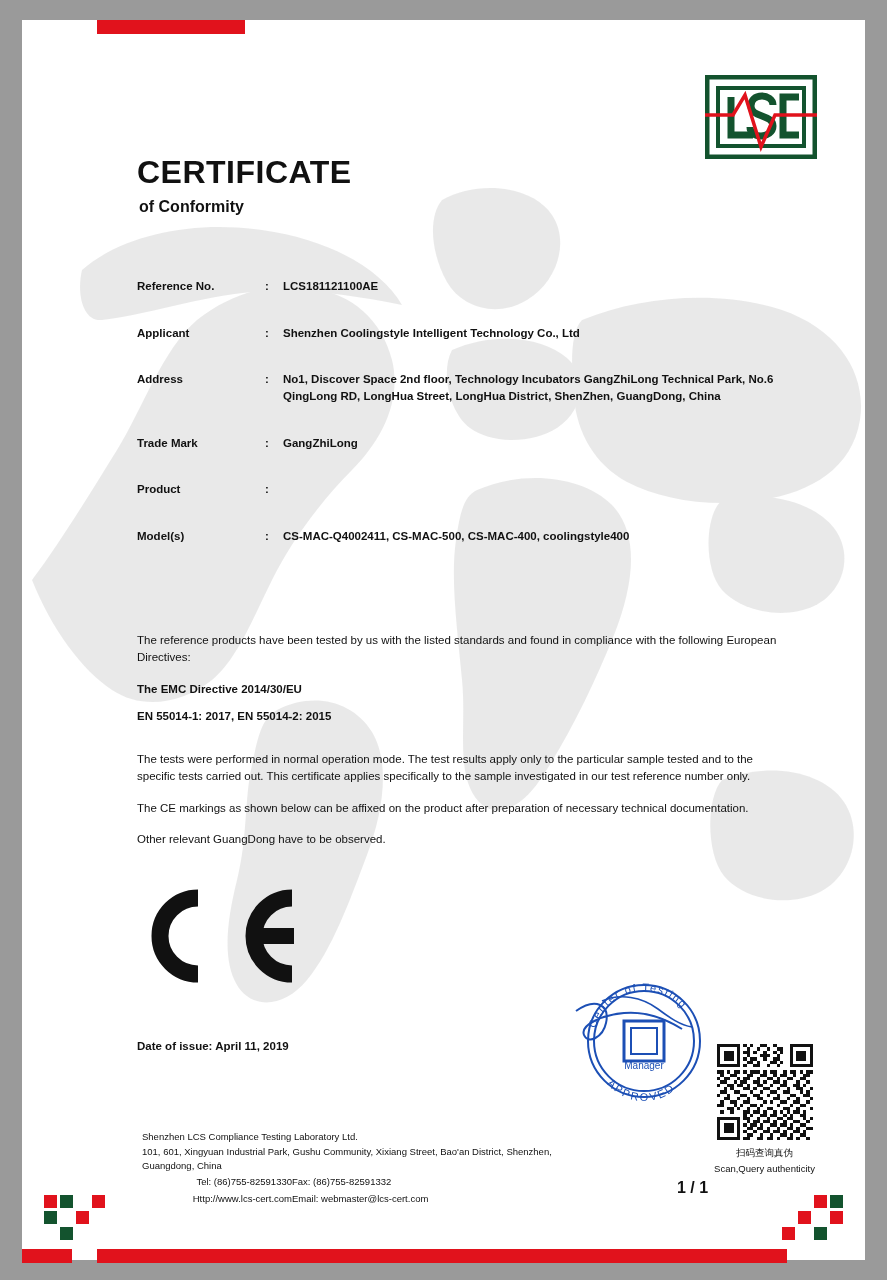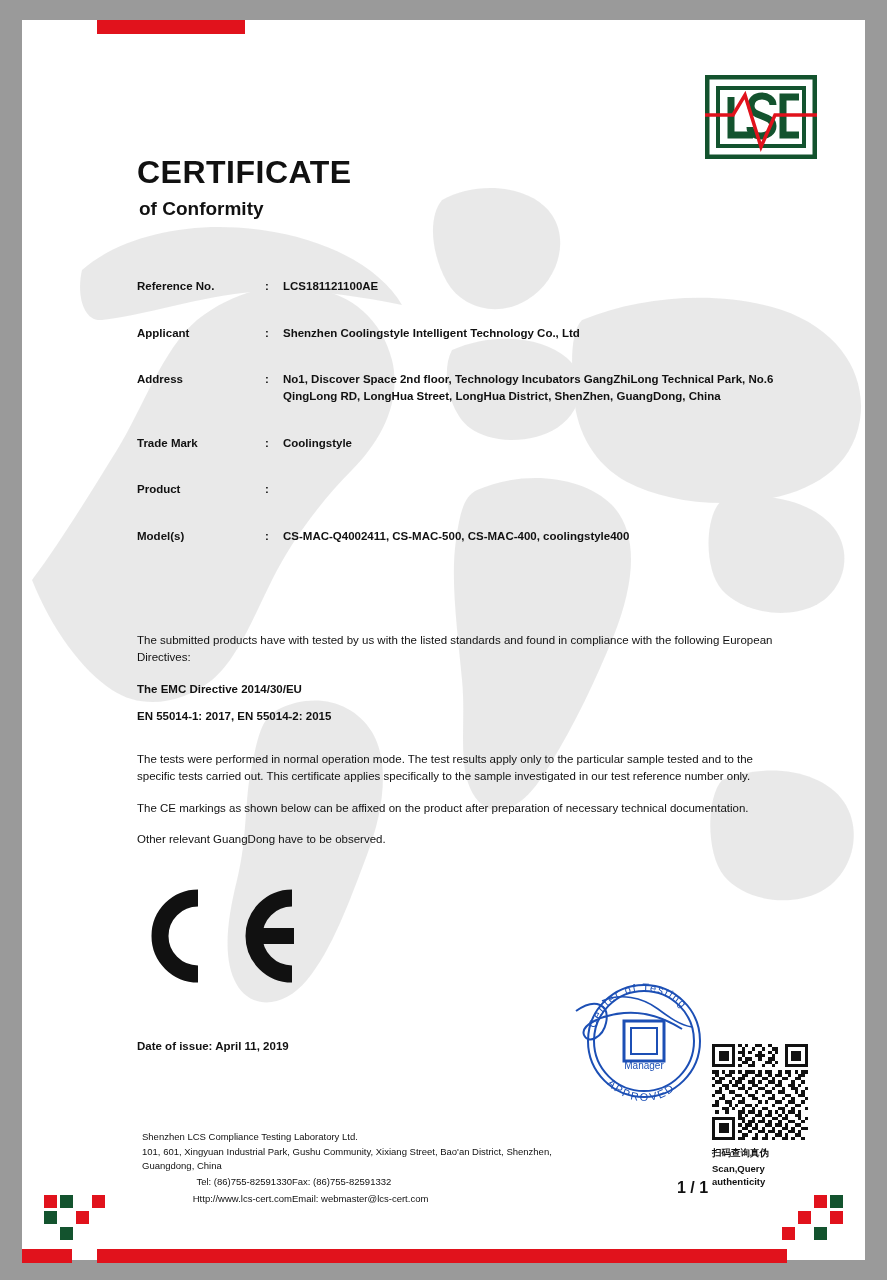--- a/index.html
+++ b/index.html
@@ -81,21 +81,21 @@
     position: absolute;
     left: 115px; top: 134px;
     font-size: 32px;
     font-weight: bold;
     letter-spacing: 0.5px;
     color: #111;
   }
   .subtitle {
     position: absolute;
     left: 117px; top: 178px;
-    font-size: 19px;
+    font-size: 16px;
     font-weight: bold;
     color: #111;
   }
 
   .fields {
     position: absolute;
     left: 115px; top: 258px;
     width: 660px;
     font-size: 11.5px;
     font-weight: bold;
@@ -142,22 +142,21 @@
     position: absolute;
     left: 540px; top: 955px;
     width: 160px; height: 132px;
   }
 
   
   .qr-wrap {
     position: absolute;
     left: 690px; top: 1024px;
     width: 105px;
-    text-align: left;
-    font-weight: bold;
+    text-align: center;
   }
   .qr {
     width: 96px; height: 96px;
     margin: 0 auto;
     background: #fff;
   }
   .qr-cap {
     font-size: 9.5px;
     color: #111;
     line-height: 1.35;
@@ -253,35 +252,35 @@
         <div class="field-value">Shenzhen Coolingstyle Intelligent Technology Co., Ltd</div>
       </div>
       <div class="field-row">
         <div class="field-label">Address</div>
         <div class="field-colon">:</div>
         <div class="field-value">No1, Discover Space 2nd floor, Technology Incubators GangZhiLong Technical Park, No.6 QingLong RD, LongHua Street, LongHua District, ShenZhen, GuangDong, China</div>
       </div>
       <div class="field-row">
         <div class="field-label">Trade Mark</div>
         <div class="field-colon">:</div>
-        <div class="field-value">Coolingstyle</div>
+        <div class="field-value">GangZhiLong</div>
       </div>
       <div class="field-row">
         <div class="field-label">Product</div>
         <div class="field-colon">:</div>
       </div>
       <div class="field-row">
         <div class="field-label">Model(s)</div>
         <div class="field-colon">:</div>
         <div class="field-value">CS-MAC-Q4002411, CS-MAC-500, CS-MAC-400, coolingstyle400</div>
       </div>
     </div>
 
     <div class="paras">
-      <div class="para">The submitted products have with tested by us with the listed standards and found in compliance with the following European Directives:</div>
+      <div class="para">The reference products have been tested by us with the listed standards and found in compliance with the following European Directives:</div>
       <div class="para bold tight">The EMC Directive 2014/30/EU</div>
       <div class="para bold">EN 55014-1: 2017, EN 55014-2: 2015</div>
       <div class="para" style="margin-top:26px;">The tests were performed in normal operation mode. The test results apply only to the particular sample tested and to the specific tests carried out. This certificate applies specifically to the sample investigated in our test reference number only.</div>
       <div class="para">The CE markings as shown below can be affixed on the product after preparation of necessary technical documentation.</div>
       <div class="para">Other relevant GuangDong have to be observed.</div>
     </div>
 
     <svg class="ce-mark" viewBox="0 0 170 96">
       <path d="M66 10 A38 38 0 1 0 66 86" fill="none" stroke="#111" stroke-width="17"></path>
       <path d="M160 10 A38 38 0 1 0 160 86" fill="none" stroke="#111" stroke-width="17"></path>

